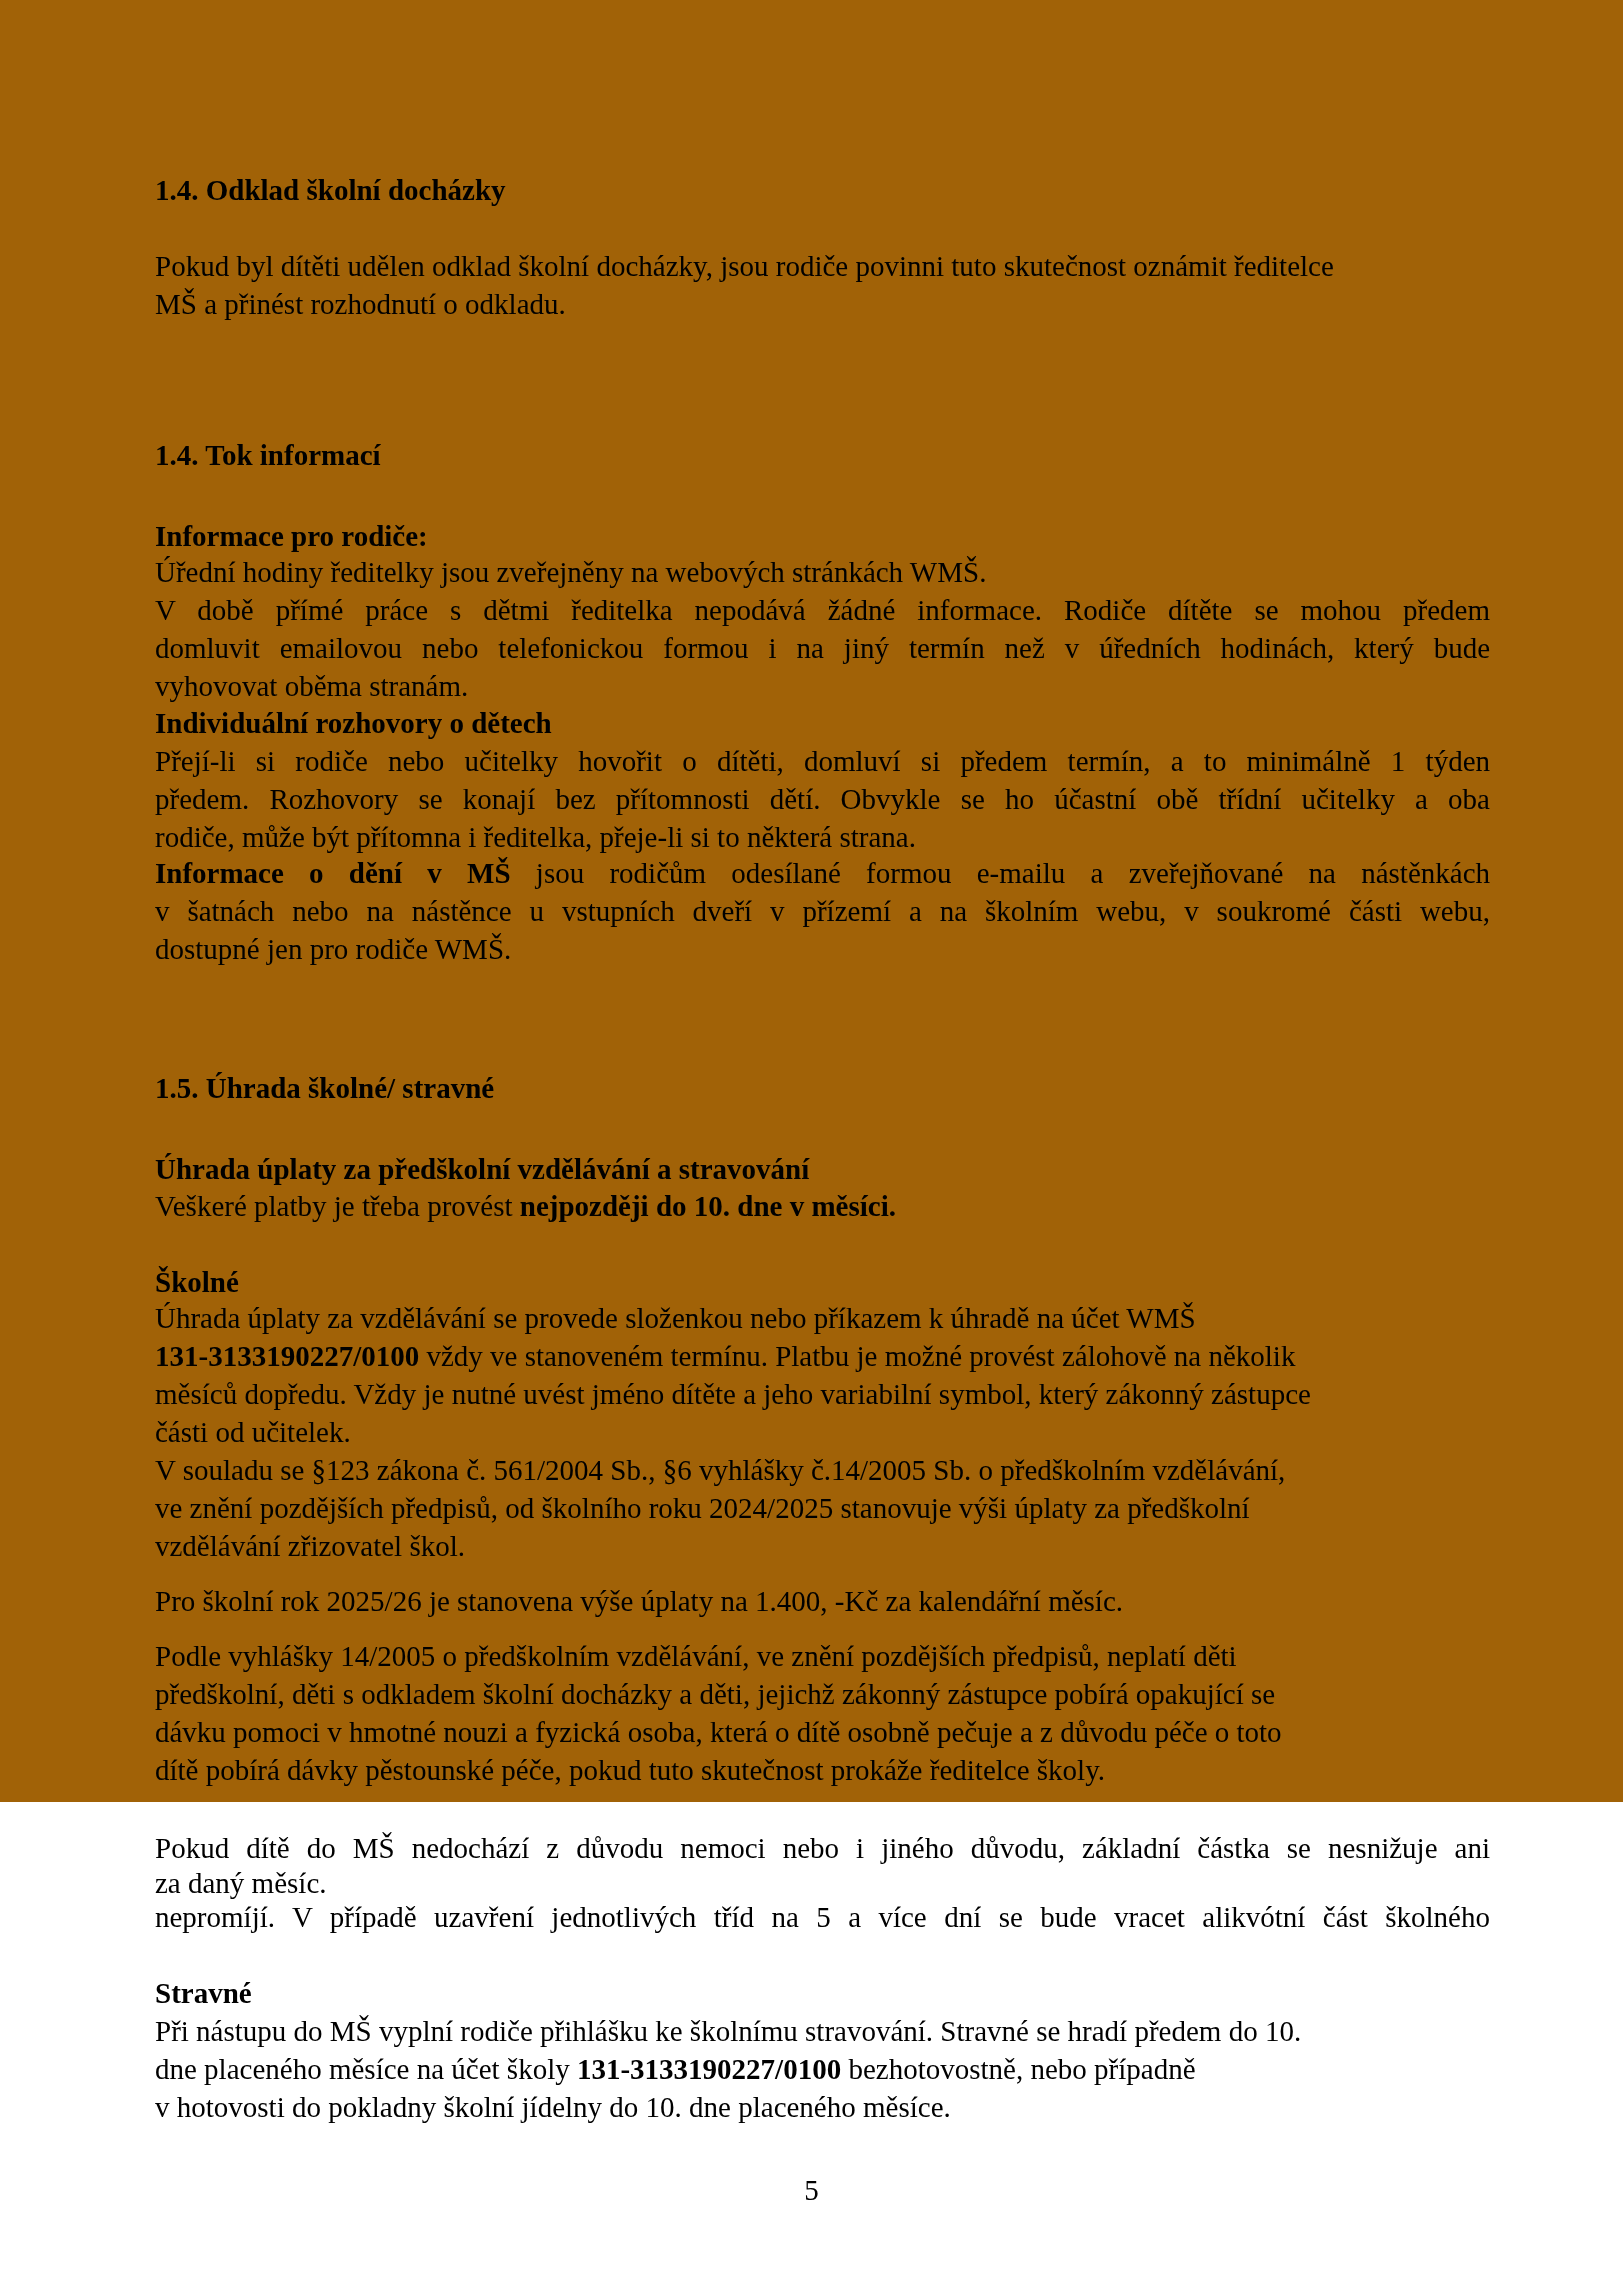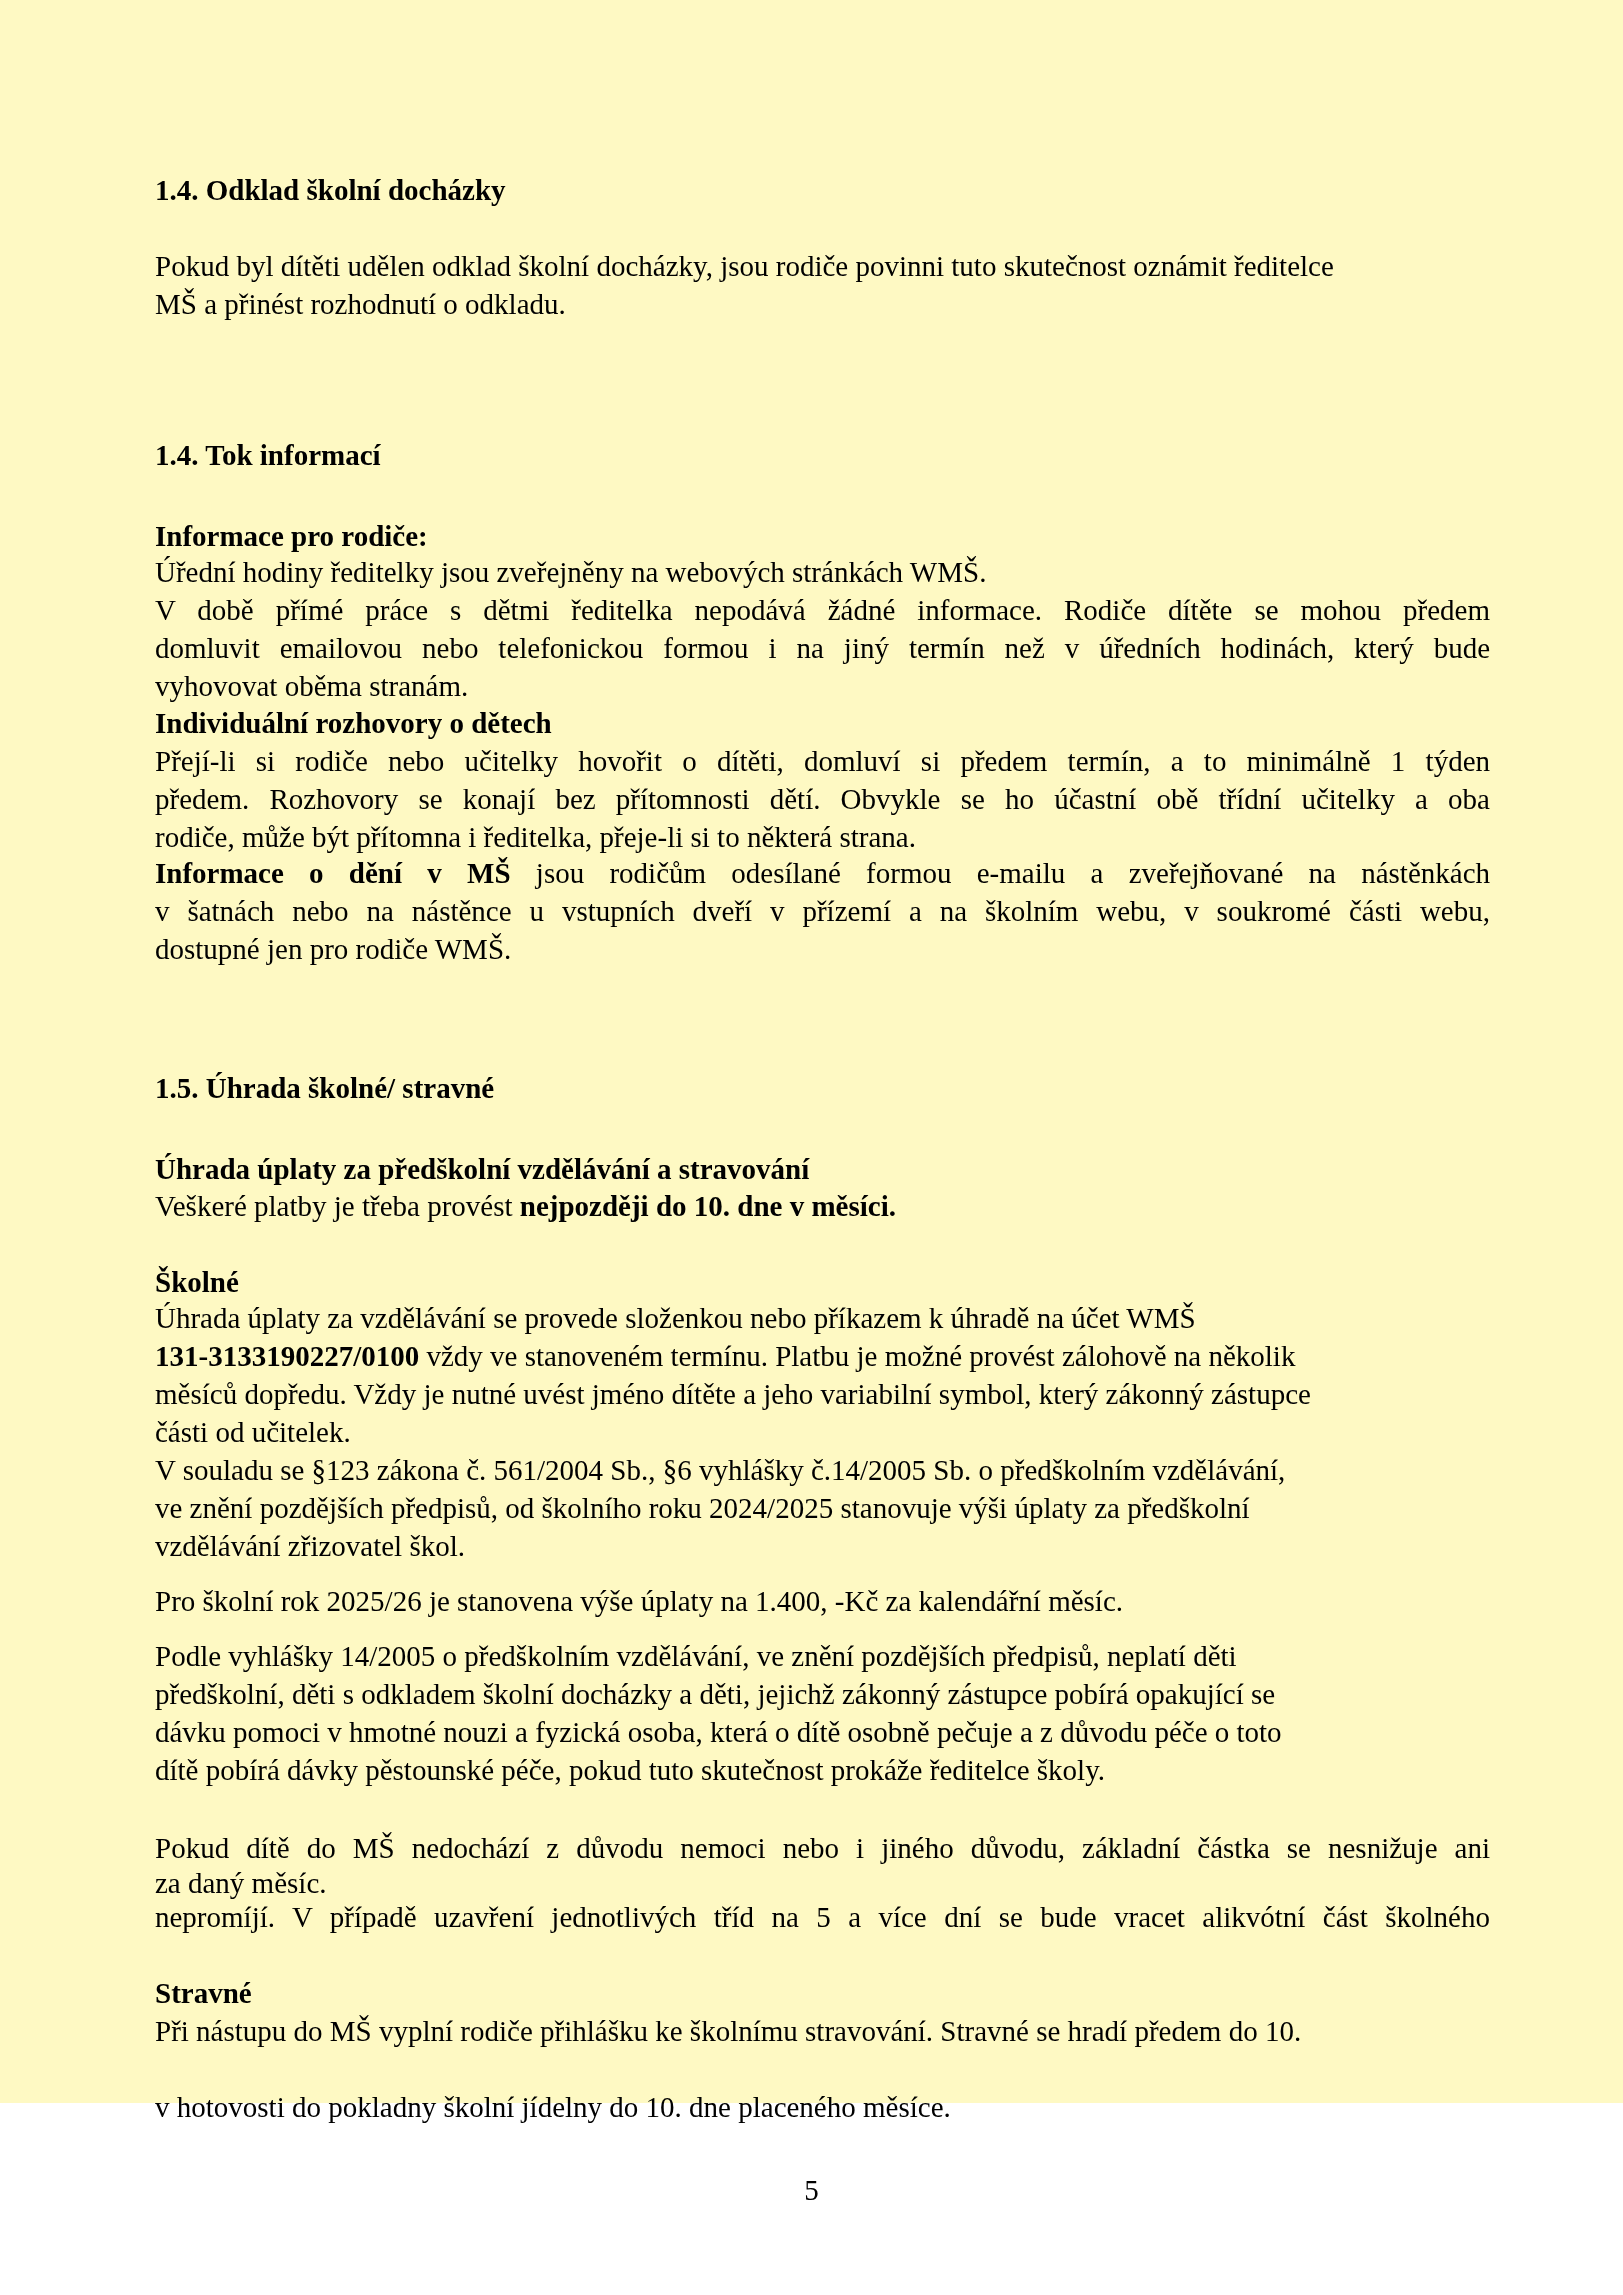--- a/index.html
+++ b/index.html
@@ -1,18 +1,18 @@
 <!DOCTYPE html>
 <html style="font-size:10.5px"><head>
   <meta charset="utf-8">
   <style>
     html, body { margin: 0; padding: 0; background: #ffffff; }
     body { width: 1623px; height: 2295px; position: relative; overflow: hidden;
            font-family: "Liberation Serif", "DejaVu Serif", serif; color: #000; }
-    .page { position: absolute; left: 0; top: 0; width: 1623px; height: 2103px; background: #fef9c3; }
+    .page { position: absolute; left: 0; top: 0; width: 1623px; height: 1802px; background: #a16207; }
     .ln { position: absolute; left: 155px; width: 1335px; font-size: 29px; line-height: 38px;
           white-space: nowrap; }
     .j { text-align: justify; text-align-last: justify; }
     .b { font-weight: bold; }
     .h { font-weight: bold; font-size: 29px; }
     .pagenum { position: absolute; left: 0; width: 1623px; text-align: center; top: 2171px;
                font-size: 29px; line-height: 38px; }
   </style>
 </head>
 <body>
@@ -58,17 +58,18 @@
   <div class="ln" style="top:1637px">Podle vyhlášky 14/2005 o předškolním vzdělávání, ve znění pozdějších předpisů, neplatí děti</div>
   <div class="ln" style="top:1675px">předškolní, děti s odkladem školní docházky a děti, jejichž zákonný zástupce pobírá opakující se</div>
   <div class="ln" style="top:1713px">dávku pomoci v hmotné nouzi a fyzická osoba, která o dítě osobně pečuje a z důvodu péče o toto</div>
   <div class="ln" style="top:1751px">dítě pobírá dávky pěstounské péče, pokud tuto skutečnost prokáže ředitelce školy.</div>
   <div class="ln j" style="top: 1789px; white-space: normal; margin-top: 40px;">Pokud dítě do MŠ nedochází z důvodu nemoci nebo i jiného důvodu, základní částka se nesnižuje ani</div>
   <div class="ln j" style="top: 1898px; white-space: normal;">nepromíjí. V případě uzavření jednotlivých tříd na 5 a více dní se bude vracet alikvótní část školného</div>
   <div class="ln" style="top:1864px">za daný měsíc.</div>
 
   <div class="ln b" style="top:1974px">Stravné</div>
   <div class="ln" style="top:2012px">Při nástupu do MŠ vyplní rodiče přihlášku ke školnímu stravování. Stravné se hradí předem do 10.</div>
+  <div class="ln" style="top:2050px"><span>dne placeného měsíce na účet školy </span><span class="b">131-3133190227/0100</span><span> bezhotovostně, nebo případně</span></div>
   <div class="ln" style="top:2088px">v hotovosti do pokladny školní jídelny do 10. dne placeného měsíce.</div>
 
   <div class="pagenum">5</div>
 </div>
 
 
 </body></html>

